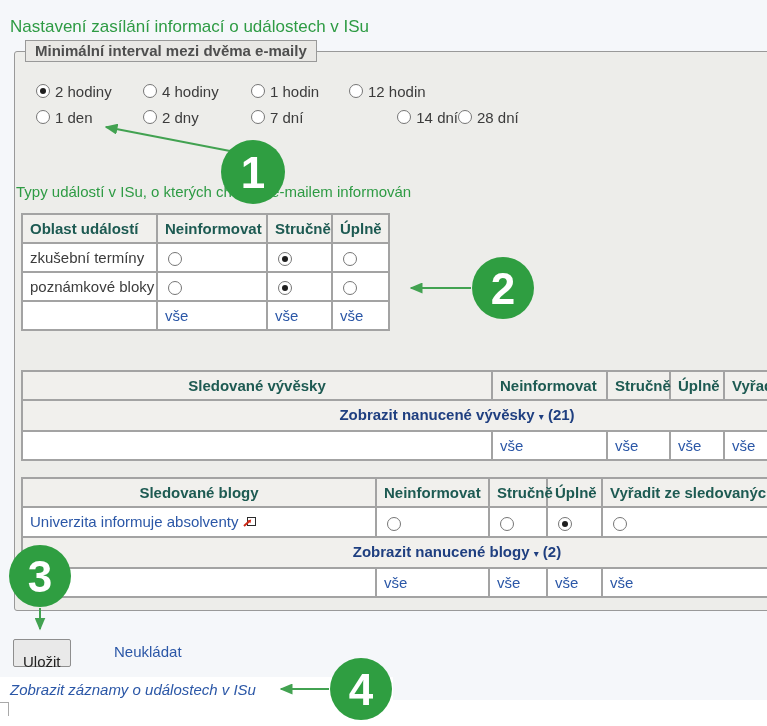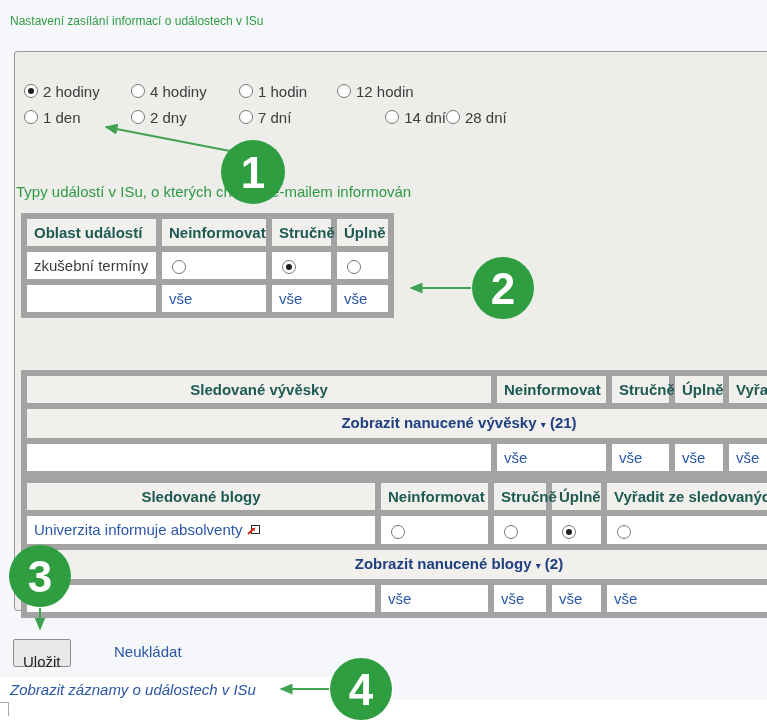--- a/index.html
+++ b/index.html
@@ -6,48 +6,48 @@
   html,body { margin:0; padding:0; }
   body {
     width:767px; height:726px; position:relative; overflow:hidden;
     background:#ffffff;
     font-family:"Liberation Sans", sans-serif;
     font-size:15px; color:#3c3c3c;
   }
   .page-bg { position:absolute; left:0; top:0; width:767px; height:700px; background:#f5f7fa; }
   .page-title {
     position:absolute; left:10px; top:6px;
-    font-size:12px; font-weight:500; color:#2e9b44; white-space:nowrap;
+    font-size:17px; font-weight:500; color:#2e9b44; white-space:nowrap;
   }
   
   .panel {
     position:absolute; left:14px; top:51px; width:886px; height:560px;
     background:#ededea; border:1px solid #999; border-radius:3px;
   }
   .panel-legend {
     position:absolute; left:10px; top:-12px; height:22px;
     background:#e9e8e5; border:1px solid #999; padding:1px 9px 0 9px;
     font-weight:700; color:#4e4e4e; white-space:nowrap;
   }
-  .radio-row { position:absolute; left:9px; display:flex; align-items:center; height:20px; }
+  .radio-row { position:absolute; left:21px; display:flex; align-items:center; height:20px; }
   .opt { display:flex; align-items:center; gap:5px; white-space:nowrap; }
   .w1{ width:107px; } .w2{ width:108px; } .w3{ width:98px; } .w4{ width:109px;justify-content:flex-end; }
   input[type=radio]{
     appearance:none; -webkit-appearance:none; width:14px; height:14px; flex:0 0 14px;
     border:1px solid #767676; border-radius:50%; background:#fff; margin:0; position:relative;
     vertical-align:middle;
   }
   input[type=radio]:checked::after{
     content:""; position:absolute; left:3px; top:3px; width:6px; height:6px;
     border-radius:50%; background:#1f1f1f;
   }
   .section-heading { position:absolute; left:1px; top:131px; color:#2e9b44; white-space:nowrap; }
 
   table { border-collapse:collapse; table-layout:fixed; background:#fff; position:absolute; }
-  th, td { border:6px solid #a3a3a3; padding:4px 7px; height:28px; line-height:19px;
+  th, td { border:2px solid #a3a3a3; padding:4px 7px; height:28px; line-height:19px;
            text-align:left; overflow:visible; white-space:nowrap;margin-top:29px; }
   th { background:#f1f0ed; color:#1d5a52; font-weight:700; }
   .t-events { left:6px; top:161px; width:367px; }
   .t-boards { left:6px; top:318px; width:870px; }
   .t-blogs  { left:6px; top:425px; width:870px; }
   .radio-cell { padding-left:10px; }
   td.radio-cell input[type=radio]{ display:inline-block; }
   .center-th { text-align:center; }
   .gray-row td { background:#f1f0ed; text-align:center; }
   a, .link { color:#2b57a7; text-decoration:none; cursor:pointer; }
@@ -71,20 +71,21 @@
   .badge-num { font-family:"Liberation Sans", sans-serif; font-size:44px; font-weight:700; fill:#ffffff; text-anchor:middle; }
 </style>
 </head>
 <body>
 
 <div class="page-bg"></div>
 
 <h1 class="page-title">Nastavení zasílání informací o událostech v ISu</h1>
 
 <div class="panel">
+  <div class="panel-legend">Minimální interval mezi dvěma e-maily</div>
 
   <div class="radio-row" style="top:29px;">
     <label class="opt w1">
       <input type="radio" name="interval" checked="" style="">
       <span>2 hodiny</span>
     </label>
     <label class="opt w2">
       <input type="radio" name="interval" style="">
       <span>4 hodiny</span>
     </label>
@@ -136,20 +137,26 @@
       <th>Oblast událostí</th>
       <th>Neinformovat</th>
       <th>Stručně</th>
       <th>Úplně</th>
     </tr>
     <tr>
       <td>zkušební termíny</td>
       <td class="radio-cell"><input type="radio" name="ev0" style=""></td>
       <td class="radio-cell"><input type="radio" name="ev0" checked="" style=""></td>
       <td class="radio-cell"><input type="radio" name="ev0" style=""></td>
+    </tr>
+    <tr>
+      <td>poznámkové bloky</td>
+      <td class="radio-cell"><input type="radio" name="ev1" style=""></td>
+      <td class="radio-cell"><input type="radio" name="ev1" checked="" style=""></td>
+      <td class="radio-cell"><input type="radio" name="ev1" style=""></td>
     </tr>
     <tr>
       <td></td>
       <td><a class="link">vše</a></td>
       <td><a class="link">vše</a></td>
       <td><a class="link">vše</a></td>
     </tr>
   </tbody>
     </table>
 

